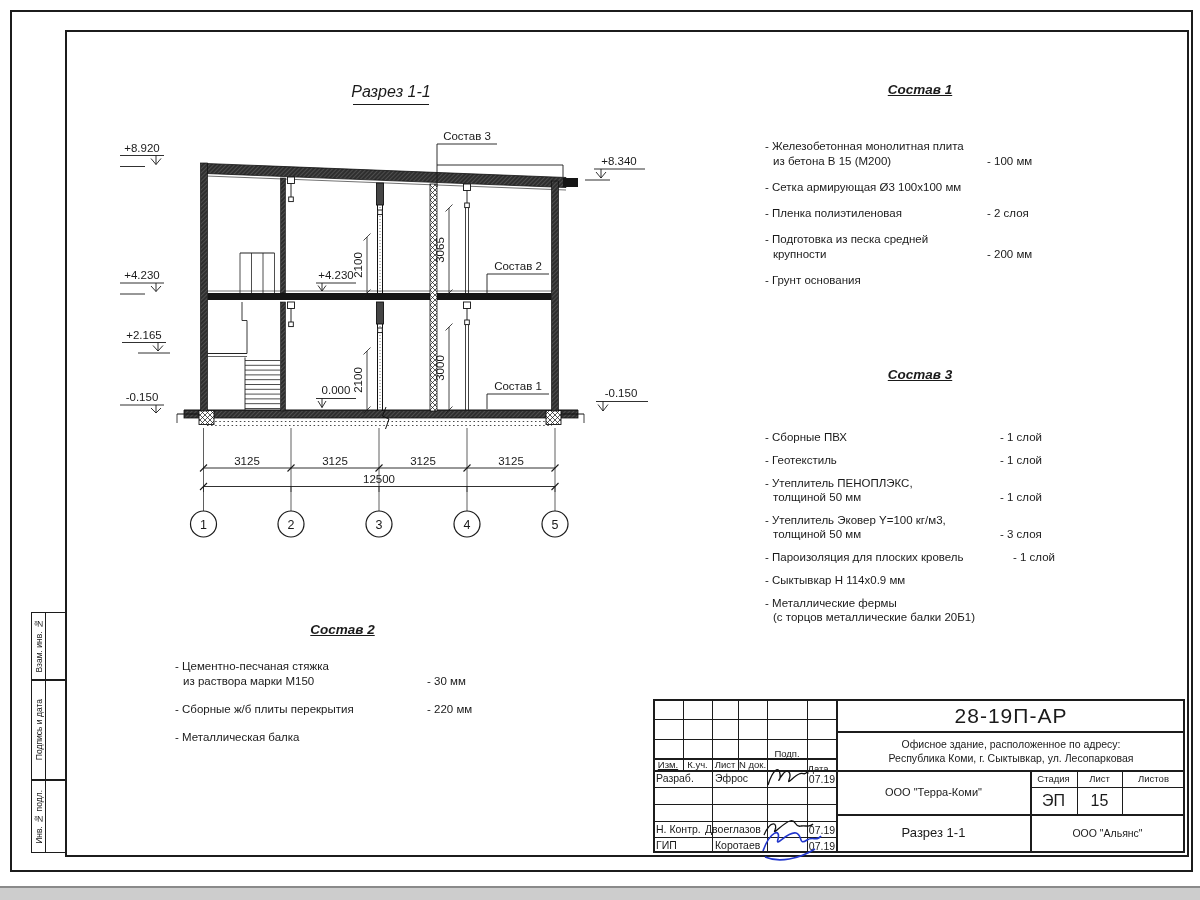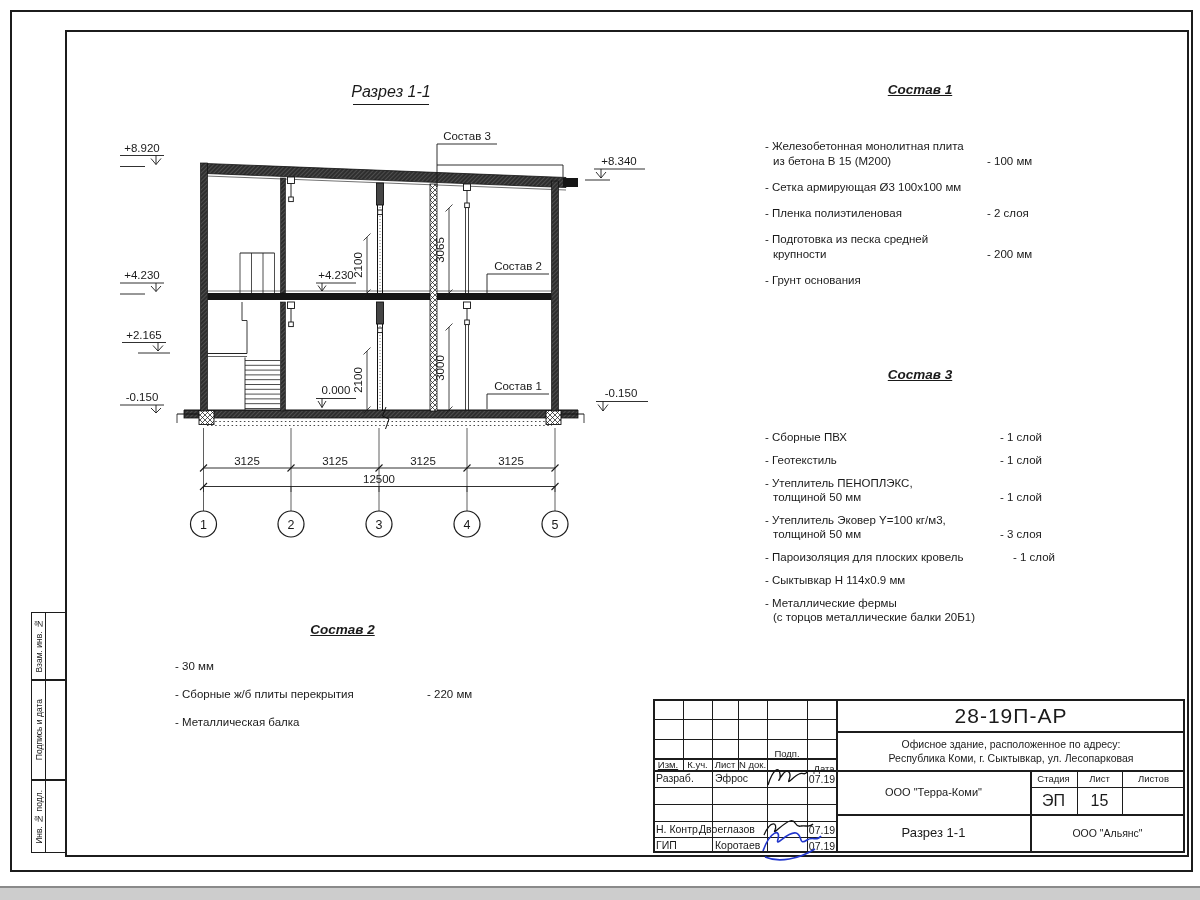--- a/index.html
+++ b/index.html
@@ -385,20 +385,24 @@
           <div>- Металлические фермы</div>
           <div class="l2">(с торцов металлические балки 20Б1)</div>
         </div>
       <div class="sval"></div>
     </div>
   </div>
 
   <div class="slist" id="s2" style="left:175px;top:622px;width:335px;">
     <div class="stitle" style="margin-bottom:22px;">Состав 2</div>
     <div class="srow">
+      <div class="sname">
+          <div>- Цементно-песчаная стяжка</div>
+          <div class="l2">из раствора марки М150</div>
+        </div>
       <div class="sval">- 30 мм</div>
     </div>
     <div class="srow">
       <div class="sname">
           <div>- Сборные ж/б плиты перекрытия</div>
         </div>
       <div class="sval">- 220 мм</div>
     </div>
     <div class="srow">
       <div class="sname">
@@ -436,27 +440,27 @@
     <div class="ln" style="left:377px;top:71px;width:1.5px;height:83px;"></div>
     <div class="ln" style="left:424px;top:71px;width:1px;height:44px;"></div>
     <div class="ln" style="left:469px;top:71px;width:1px;height:44px;"></div>
     <div class="ln" style="left:377px;top:88px;width:155px;height:1px;"></div>
 
     <div class="tbtxt cc" style="left:0;top:59px;width:30px;height:12px;font-size:9.5px;text-decoration:underline;">Изм.</div>
     <div class="tbtxt cc" style="left:30px;top:59px;width:29px;height:12px;font-size:9.5px;">К.уч.</div>
     <div class="tbtxt cc" style="left:59px;top:59px;width:26px;height:12px;font-size:9.5px;">Лист</div>
     <div class="tbtxt cc" style="left:85px;top:59px;width:29px;height:12px;font-size:9.5px;">N док.</div>
     <div class="tbtxt cc" style="left:114px;top:42px;width:40px;height:24px;font-size:9.5px;">Подп.</div>
-    <div class="tbtxt cc" style="left:156px;top:59px;width:30px;height:20px;font-size:9.5px;">Дата</div>
+    <div class="tbtxt cc" style="left:150px;top:59px;width:30px;height:20px;font-size:9.5px;">Дата</div>
 
     <div class="tbtxt" style="left:3px;top:73px;">Разраб.</div>
     <div class="tbtxt" style="left:62px;top:73px;">Эфрос</div>
     <div class="tbtxt cc" style="left:154px;top:73px;width:30px;height:13px;">07.19</div>
     <div class="tbtxt" style="left:3px;top:124px;">Н. Контр.</div>
-    <div class="tbtxt" style="left:46px;top:124px;">Двоеглазов</div>
+    <div class="tbtxt" style="left:52px;top:124px;">Двоеглазов</div>
     <div class="tbtxt cc" style="left:154px;top:124px;width:30px;height:13px;">07.19</div>
     <div class="tbtxt" style="left:3px;top:140px;">ГИП</div>
     <div class="tbtxt" style="left:62px;top:140px;">Коротаев</div>
     <div class="tbtxt cc" style="left:154px;top:140px;width:30px;height:13px;">07.19</div>
 
     <svg class="abs" style="left:112px;top:64px;" width="44" height="30">
       <path d="M3,22 C8,6 14,3 15,11 C16,18 10,21 18,11 C22,5 27,9 24,17 C22,22 29,13 34,11 C38,9 40,13 42,9" fill="none" stroke="#111" stroke-width="1.3"></path>
     </svg>
     <svg class="abs" style="left:108px;top:116px;" width="54" height="28">
       <path d="M3,20 C10,4 17,8 14,15 C11,21 22,8 29,6 C36,4 33,13 40,11 C45,10 49,13 52,9" fill="none" stroke="#111" stroke-width="1.3"></path>

